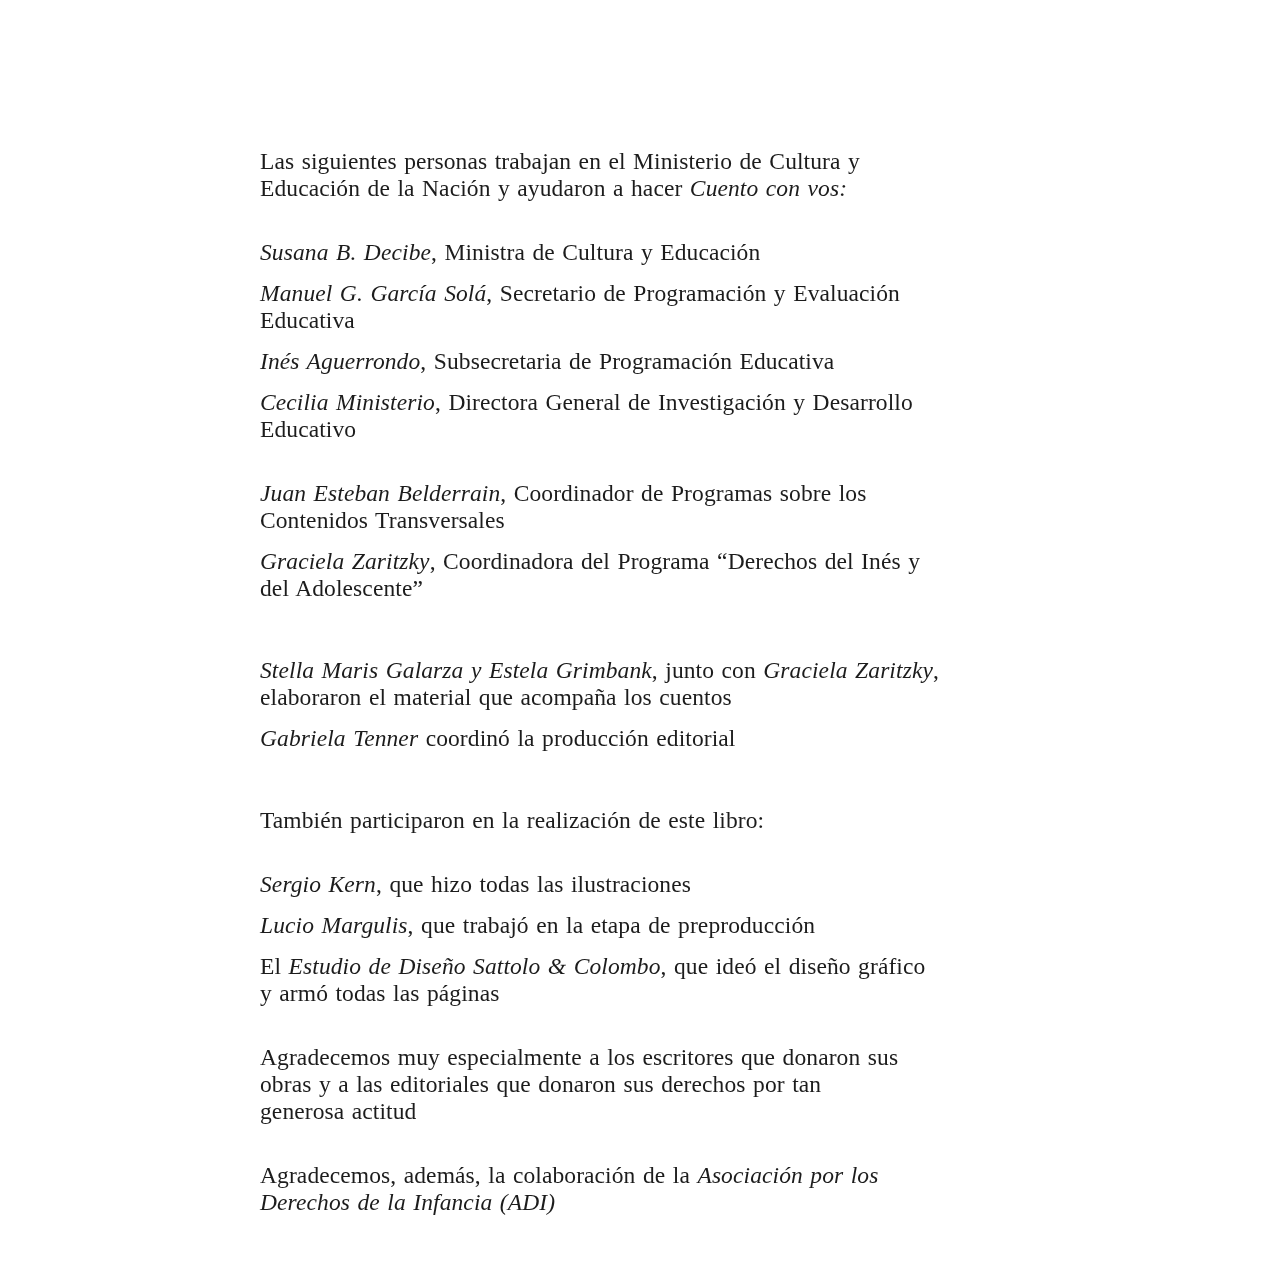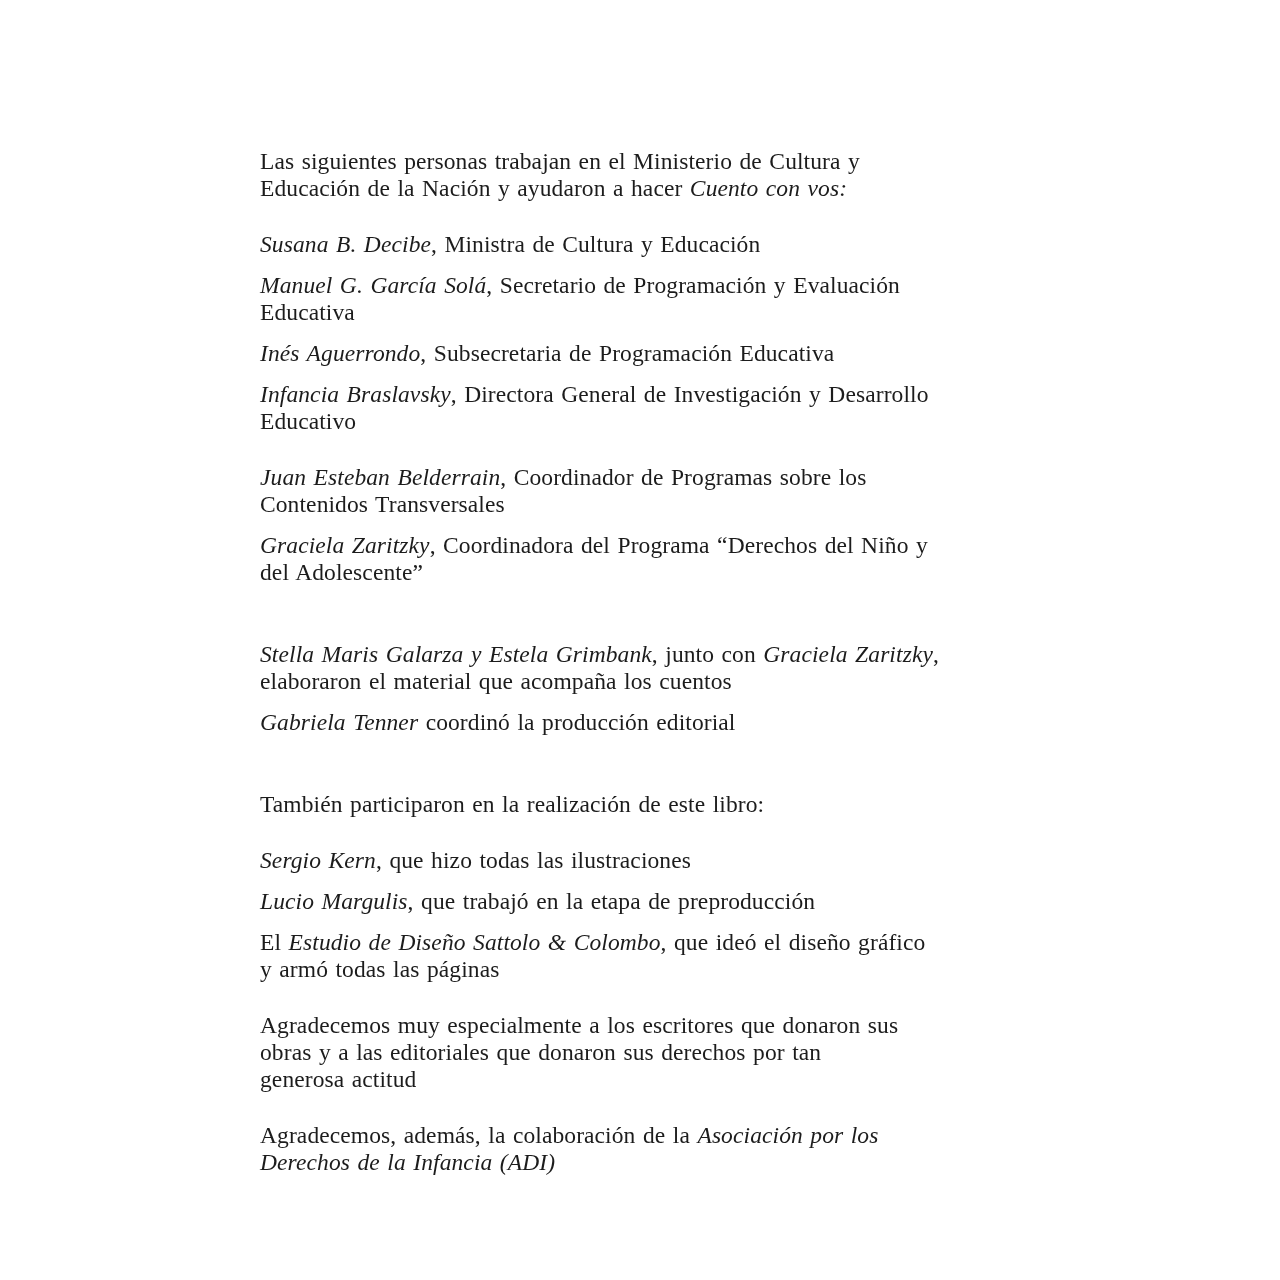--- a/index.html
+++ b/index.html
@@ -28,21 +28,21 @@
     width: 770px;
     color: #1c1c1c;
     font-size: 23.5px;
     line-height: 27px;
     letter-spacing: 0.1px;
     word-spacing: 1.5px;
   }
   .para { margin: 0; }
   .gap-none { margin-top: 0; }
   .gap-s    { margin-top: 14px; }
-  .gap-l    { margin-top: 29px; }
+  .gap-l    { margin-top: 37px; }
   .gap-xl   { margin-top: 55px; }
   .line {
     white-space: nowrap;
   }
   .seg { }
   .seg.italic {
     font-style: italic;
     text-align: center;
   }
 </style>
@@ -59,29 +59,29 @@
         <div class="line"><span class="seg italic">Susana B. Decibe</span><span class="seg">, Ministra de Cultura y Educación</span></div>
       </div>
       <div class="para gap-s">
         <div class="line"><span class="seg italic">Manuel G. García Solá</span><span class="seg">, Secretario de Programación y Evaluación</span></div>
         <div class="line"><span class="seg">Educativa</span></div>
       </div>
       <div class="para gap-s">
         <div class="line"><span class="seg italic">Inés Aguerrondo</span><span class="seg">, Subsecretaria de Programación Educativa</span></div>
       </div>
       <div class="para gap-s">
-        <div class="line"><span class="seg italic">Infancia Braslavsky</span><span class="seg">, Directora General de Investigación y Desarrollo</span></div>
+        <div class="line"><span class="seg italic">Cecilia Ministerio</span><span class="seg">, Directora General de Investigación y Desarrollo</span></div>
         <div class="line"><span class="seg">Educativo</span></div>
       </div>
       <div class="para gap-l">
         <div class="line"><span class="seg italic">Juan Esteban Belderrain</span><span class="seg">, Coordinador de Programas sobre los</span></div>
         <div class="line"><span class="seg">Contenidos Transversales</span></div>
       </div>
       <div class="para gap-s">
-        <div class="line"><span class="seg italic">Graciela Zaritzky</span><span class="seg">, Coordinadora del Programa “Derechos del Niño y</span></div>
+        <div class="line"><span class="seg italic">Graciela Zaritzky</span><span class="seg">, Coordinadora del Programa “Derechos del Inés y</span></div>
         <div class="line"><span class="seg">del Adolescente”</span></div>
       </div>
       <div class="para gap-xl">
         <div class="line"><span class="seg italic">Stella Maris Galarza y Estela Grimbank</span><span class="seg">, junto con </span><span class="seg italic">Graciela Zaritzky</span><span class="seg">,</span></div>
         <div class="line"><span class="seg">elaboraron el material que acompaña los cuentos</span></div>
       </div>
       <div class="para gap-s">
         <div class="line"><span class="seg italic">Gabriela Tenner</span><span class="seg"> coordinó la producción editorial</span></div>
       </div>
       <div class="para gap-xl">

